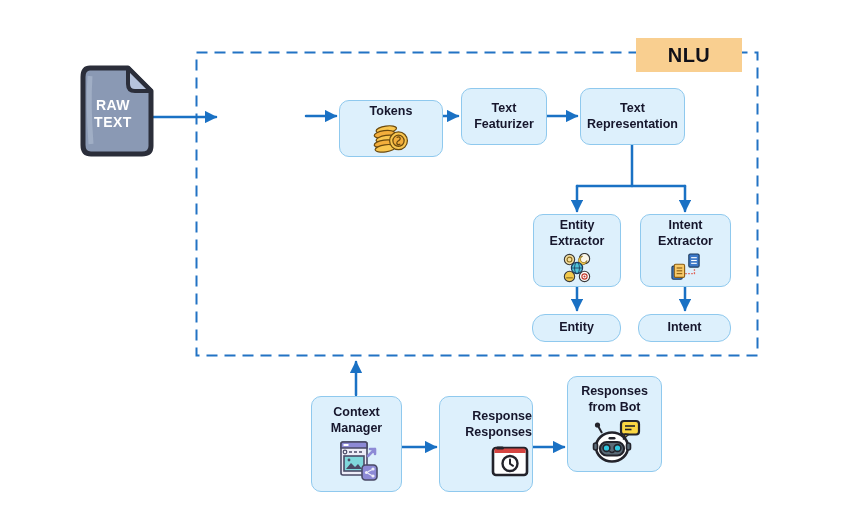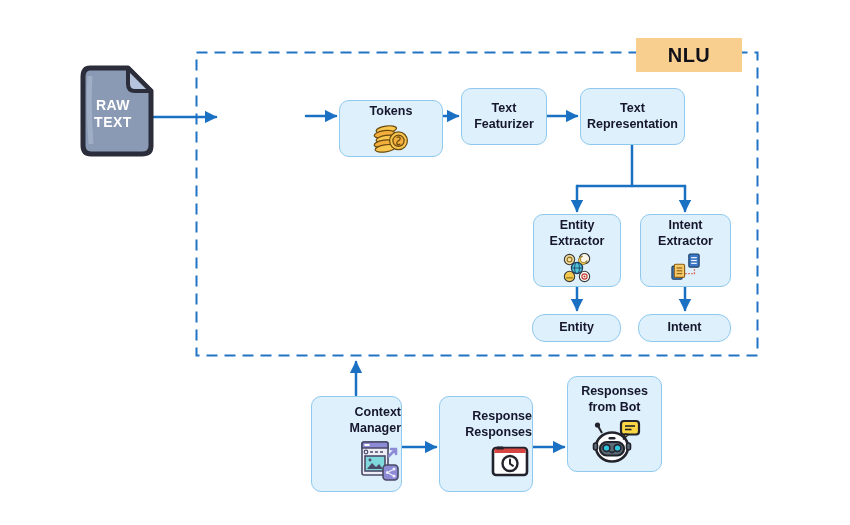--- a/index.html
+++ b/index.html
@@ -18,21 +18,21 @@
   .node .icon{margin-top:3px;flex:none;}
   .pill{border-radius:13px;}
   .n-tokenizer{left:219px;top:88px;width:87px;height:57px;}
   .n-tokens{left:339px;top:88px;width:104px;height:57px;margin-top:12px;}
   .n-featurizer{left:461px;top:88px;width:86px;height:57px;}
   .n-representation{left:580px;top:88px;width:105px;height:57px;}
   .n-entity-extractor{left:533px;top:214px;width:88px;height:73px;}
   .n-intent-classifier{left:640px;top:214px;width:91px;height:73px;}
   .n-entity{left:532px;top:314px;width:89px;height:28px;}
   .n-intent{left:638px;top:314px;width:93px;height:28px;}
-  .n-context{left:311px;top:396px;width:91px;height:96px;align-items:flex-end;}
+  .n-context{left:311px;top:396px;width:91px;height:96px;}
   .n-respgen{left:439px;top:396px;width:94px;height:96px;align-items:flex-end;}
   .n-respbot{left:567px;top:376px;width:95px;height:96px;}
   #nlu-tab{
     position:absolute;left:636px;top:38px;width:106px;height:34px;z-index:3;
     background:#F9CF90;display:flex;align-items:center;justify-content:center;
     font-size:20px;font-weight:700;color:#101018;letter-spacing:.5px;
   }
   #rawdoc{position:absolute;left:78px;top:64px;z-index:2;}
 </style>
 </head>

